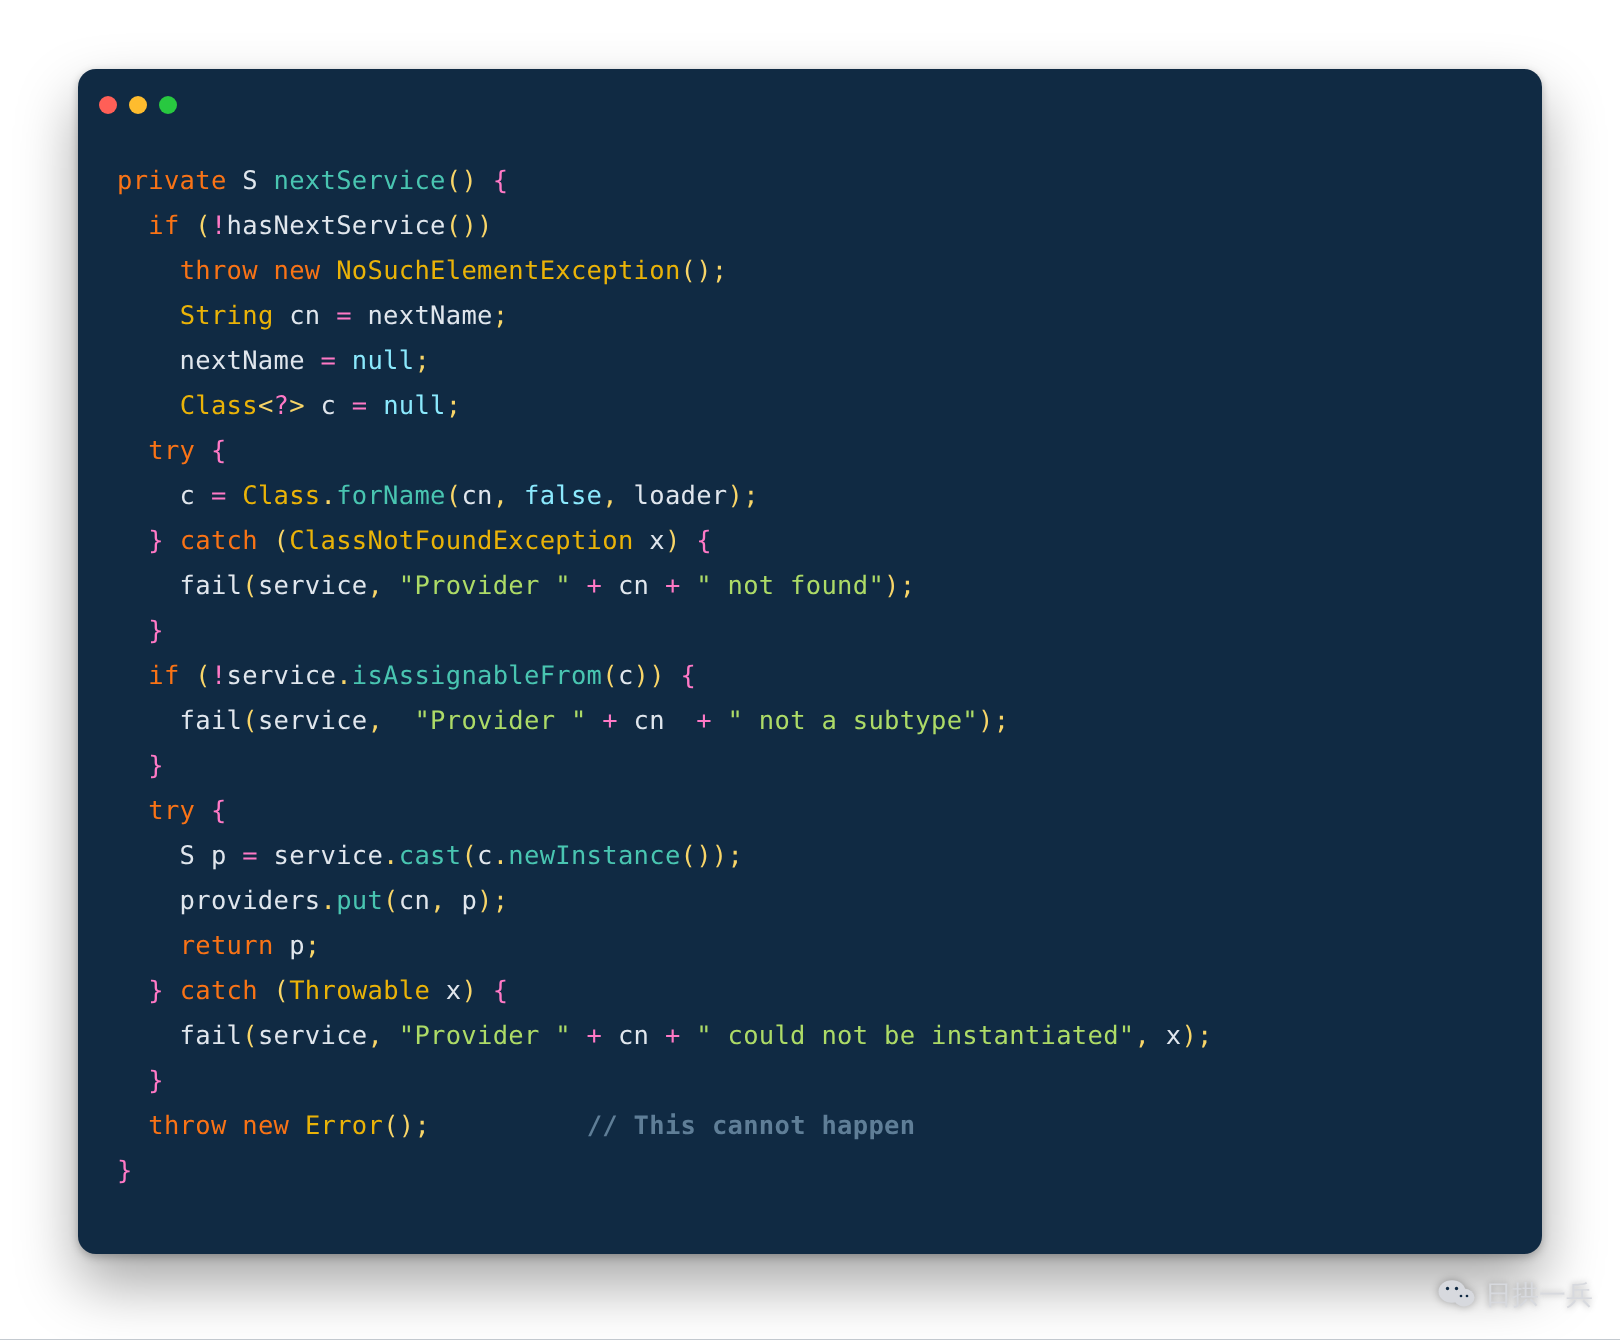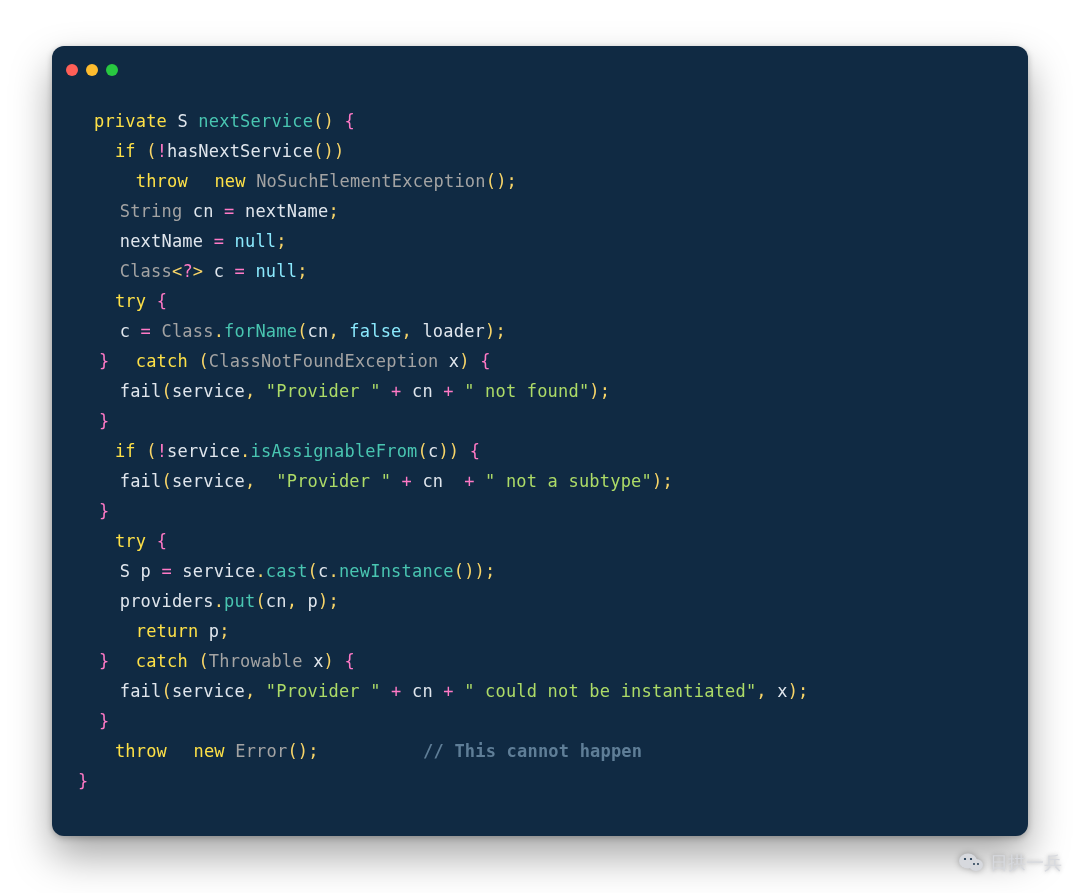--- a/index.html
+++ b/index.html
@@ -36,22 +36,22 @@
     border-radius: 50%;
   }
   .code-area {
     padding: 18px 26px 20px 26px;
     font-size: 17px;
     line-height: 30px;
     letter-spacing: 0.2px;
     white-space: pre;
     color: #e0e6ed;
   }
-  .k   { color: #fde047; margin-left: 16px; }  
-  .ty  { color: #a3a3a3; }  
+  .k   { color: #f97316; }  
+  .ty  { color: #eab308; }  
   .id  { color: #e0e6ed; }  
   .mn  { color: #49c5b1; margin-top: 12px; }  
   .op  { color: #ff79c6; }  
   .lit { color: #8be9fd; text-align: right; }  
   .str { color: #addb67; }  
   .pun { color: #f8d568; }  
   .br  { color: #ff79c6; }  
   .cmt { color: #5f7e97; font-weight: bold; }  
 
   .watermark {

